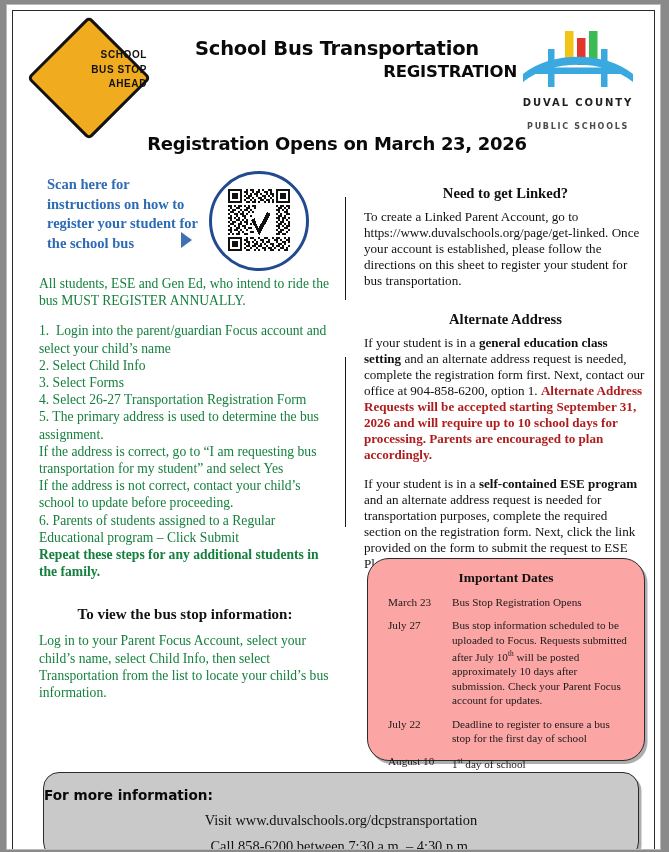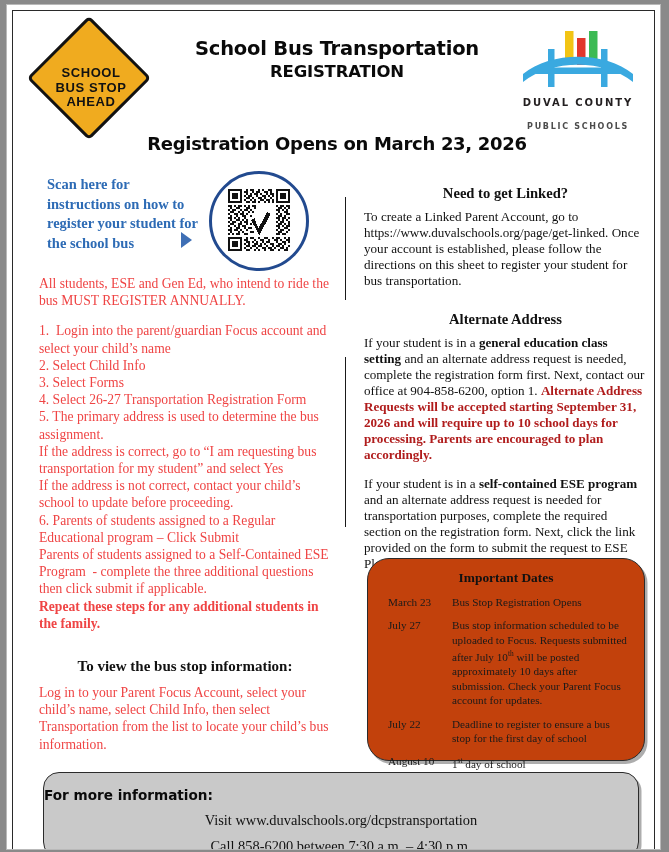--- a/index.html
+++ b/index.html
@@ -54,28 +54,27 @@
     width: 82px; height: 82px;
     background: #f0ab1f;
     border: 3px solid #121212;
     transform: rotate(45deg);
     border-radius: 5px;
   }
   .sign-text {
     position: absolute;
     left: 0; top: 24px;
     width: 112px;
-    text-align: center;
+    text-align: right;
     font-family: "Liberation Sans", sans-serif;
-    font-size: 13px;
+    font-size: 10px;
     font-weight: 700;
     line-height: 14.5px;
     letter-spacing: 0.6px;
     color: #121212;
-    margin-top: 18px;
   }
   #title-block {
     position: absolute;
     left: 150px;
     top: 32px;
     width: 360px;
     text-align: center;
     font-family: "DejaVu Sans", sans-serif;
   }
   #title-main {
@@ -83,20 +82,21 @@
     font-weight: 700;
     color: #0a0a0a;
     letter-spacing: -0.2px;
   }
   #title-sub {
     font-size: 16.5px;
     font-weight: 700;
     color: #0a0a0a;
     margin-top: 2px;
     letter-spacing: -0.2px;
+    text-align: right;
   }
   #opens-line {
     position: absolute;
     left: 70px;
     top: 128px;
     width: 520px;
     text-align: center;
     font-family: "DejaVu Sans", sans-serif;
     font-size: 18px;
     font-weight: 700;
@@ -186,21 +186,21 @@
   }
   #qr-code {
     position: absolute;
     left: 19px; top: 15px;
     width: 62px; height: 68px;
   }
   .body-txt {
     font-family: "Liberation Serif", serif;
     font-size: 13.6px;
     line-height: 17.2px;
-    color: #ef4444;
+    color: #15803d;
   }
   #left-intro { margin-top: 4px; }
   #left-steps { margin-top: 13px; }
   #left-steps div { white-space: pre-wrap; }
   .bold-line { font-weight: 700; }
   #viewbus-head {
     margin-top: 26px;
     text-align: center;
     font-family: "Liberation Serif", serif;
     font-size: 15px;
@@ -237,21 +237,21 @@
   #alt-head { margin-top: 22px; }
   #ese-para { margin-top: 13px; }
 
   
   #dates-box {
     position: absolute;
     left: 360px;
     top: 553px;
     width: 278px;
     height: 203px;
-    background: #c2410c;
+    background: #fca5a5;
     border: 1.4px solid #2b2b2b;
     border-radius: 22px;
     box-sizing: border-box;
     box-shadow: 2.5px 3px 0 rgba(0,0,0,0.32);
   }
   #dates-title {
     text-align: center;
     margin-top: 11px;
     font-family: "Liberation Serif", serif;
     font-size: 13.4px;
@@ -564,21 +564,20 @@
 
     <div id="left-steps" class="body-txt">
       <div>1.  Login into the parent/guardian Focus account and select your child’s name</div>
       <div>2. Select Child Info</div>
       <div>3. Select Forms</div>
       <div>4. Select 26-27 Transportation Registration Form</div>
       <div>5. The primary address is used to determine the bus assignment.</div>
       <div>If the address is correct, go to “I am requesting bus transportation for my student” and select Yes</div>
       <div>If the address is not correct, contact your child’s school to update before proceeding.</div>
       <div>6. Parents of students assigned to a Regular Educational program – Click Submit</div>
-      <div>Parents of students assigned to a Self-Contained ESE Program  - complete the three additional questions then click submit if applicable.</div>
       <div class="bold-line">Repeat these steps for any additional students in the family.</div>
     </div>
 
     <div id="viewbus-head">To view the bus stop information:</div>
     <div id="viewbus-body" class="body-txt">Log in to your Parent Focus Account, select your child’s name, select Child Info, then select Transportation from the list to locate your child’s bus information.</div>
   </div>
 
   <div id="right-col">
     <div class="sec-head">Need to get Linked?</div>
     <div class="sec-body">To create a Linked Parent Account, go to https://www.duvalschools.org/page/get-linked. Once your account is established, please follow the directions on this sheet to register your student for bus transportation.</div>

